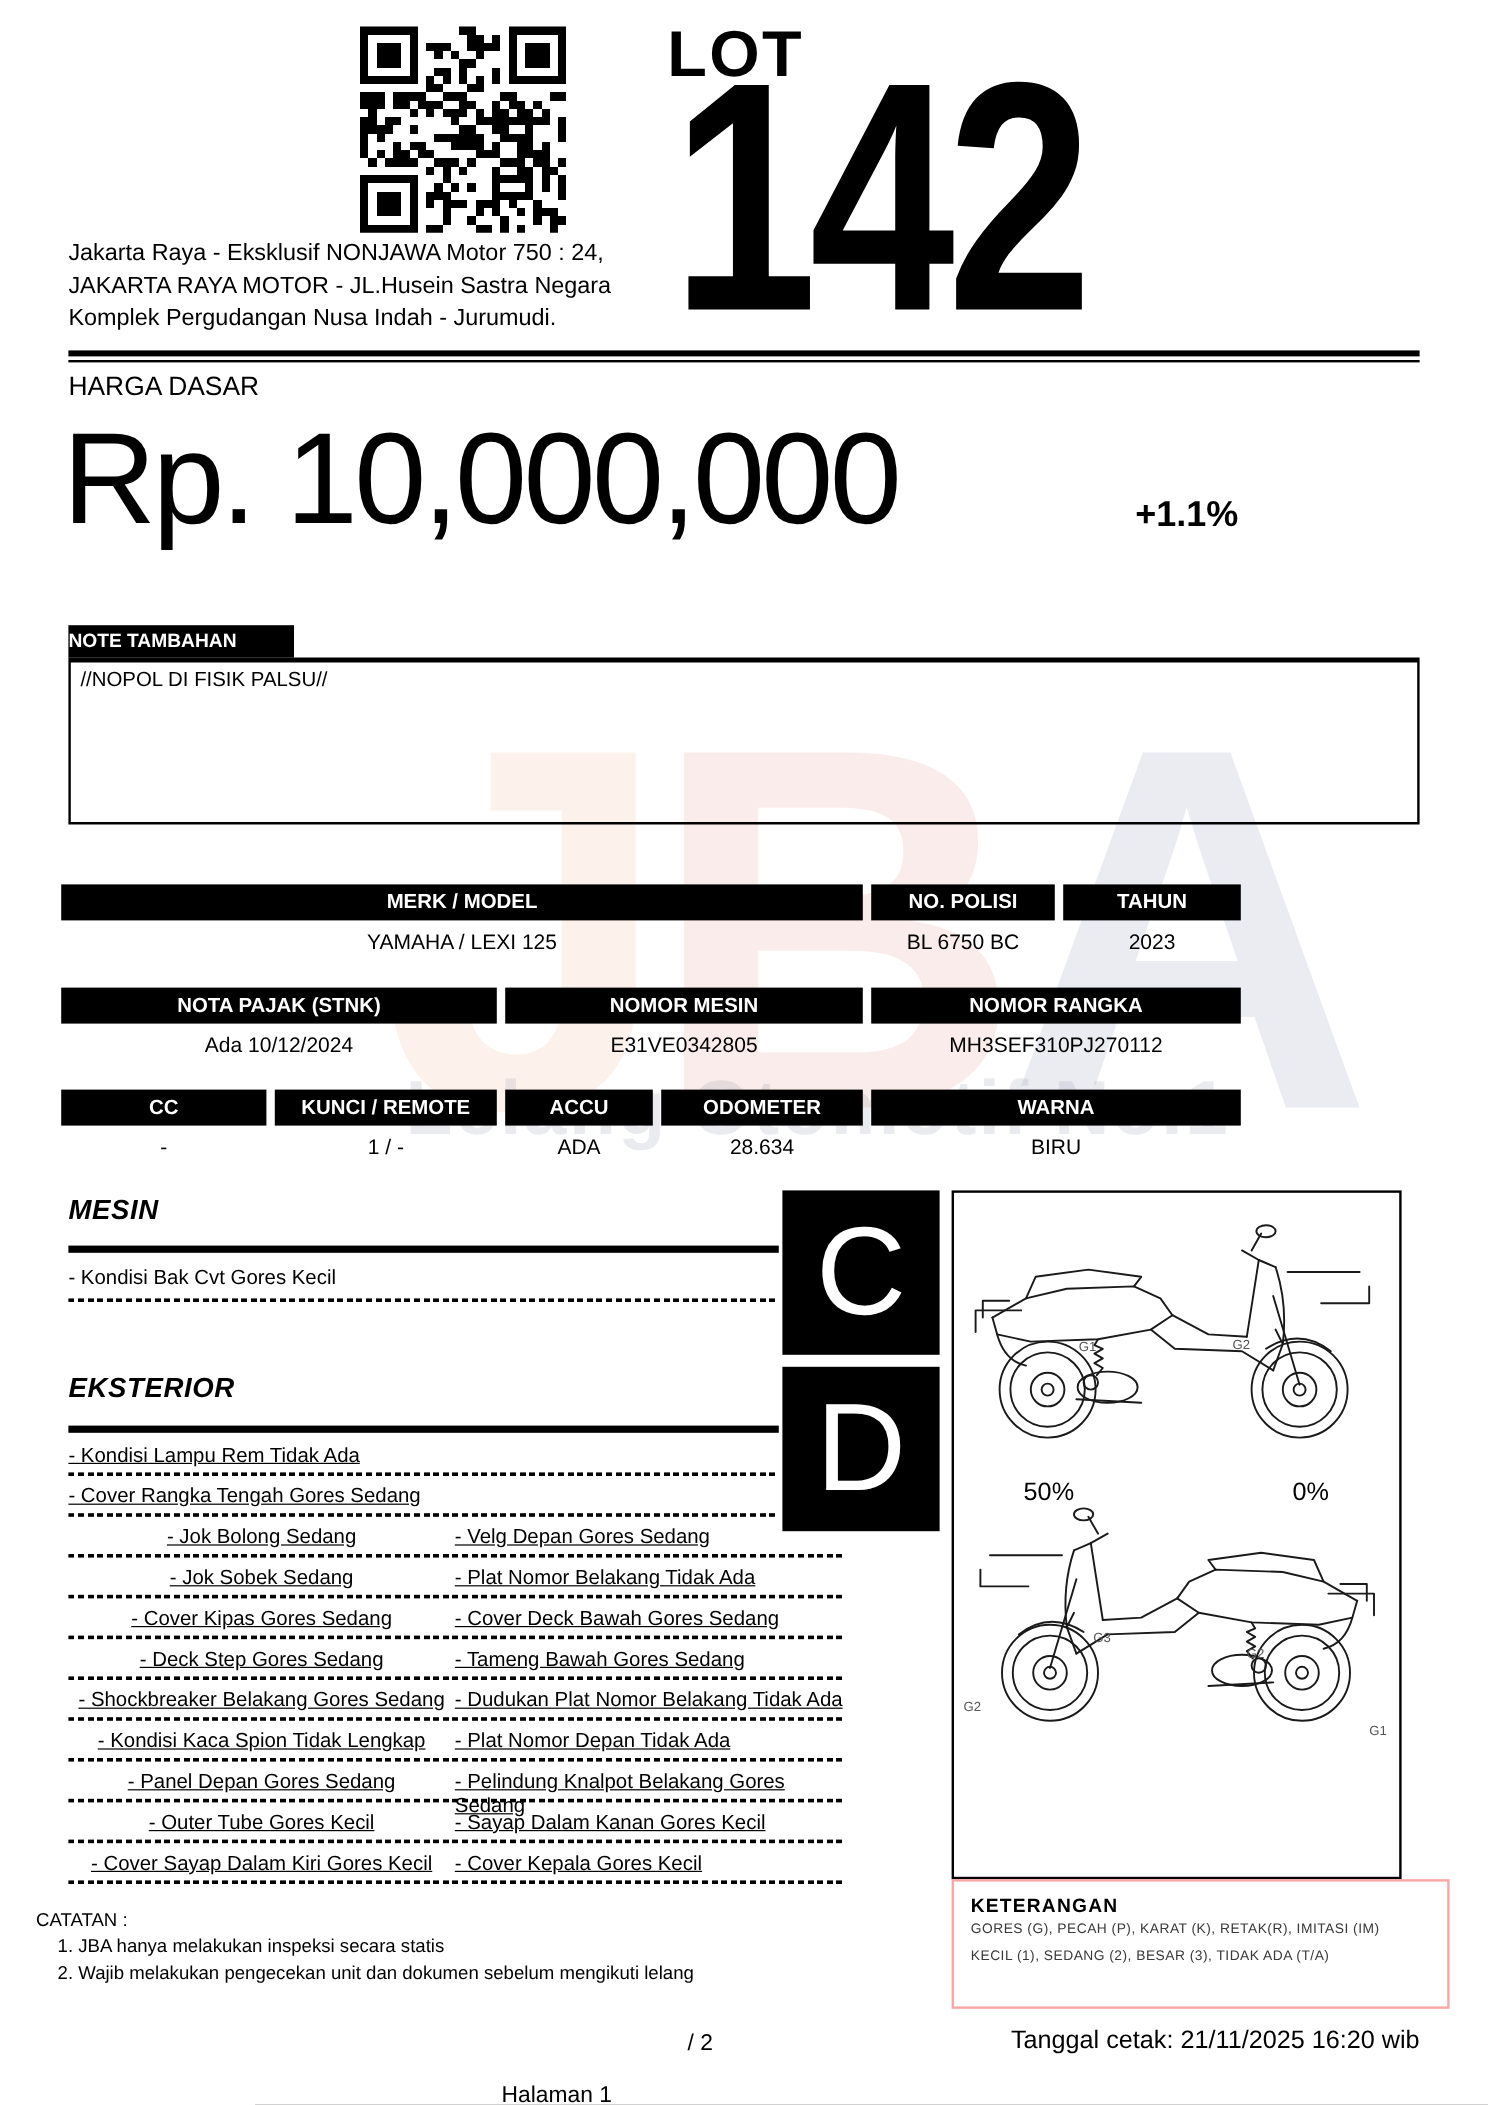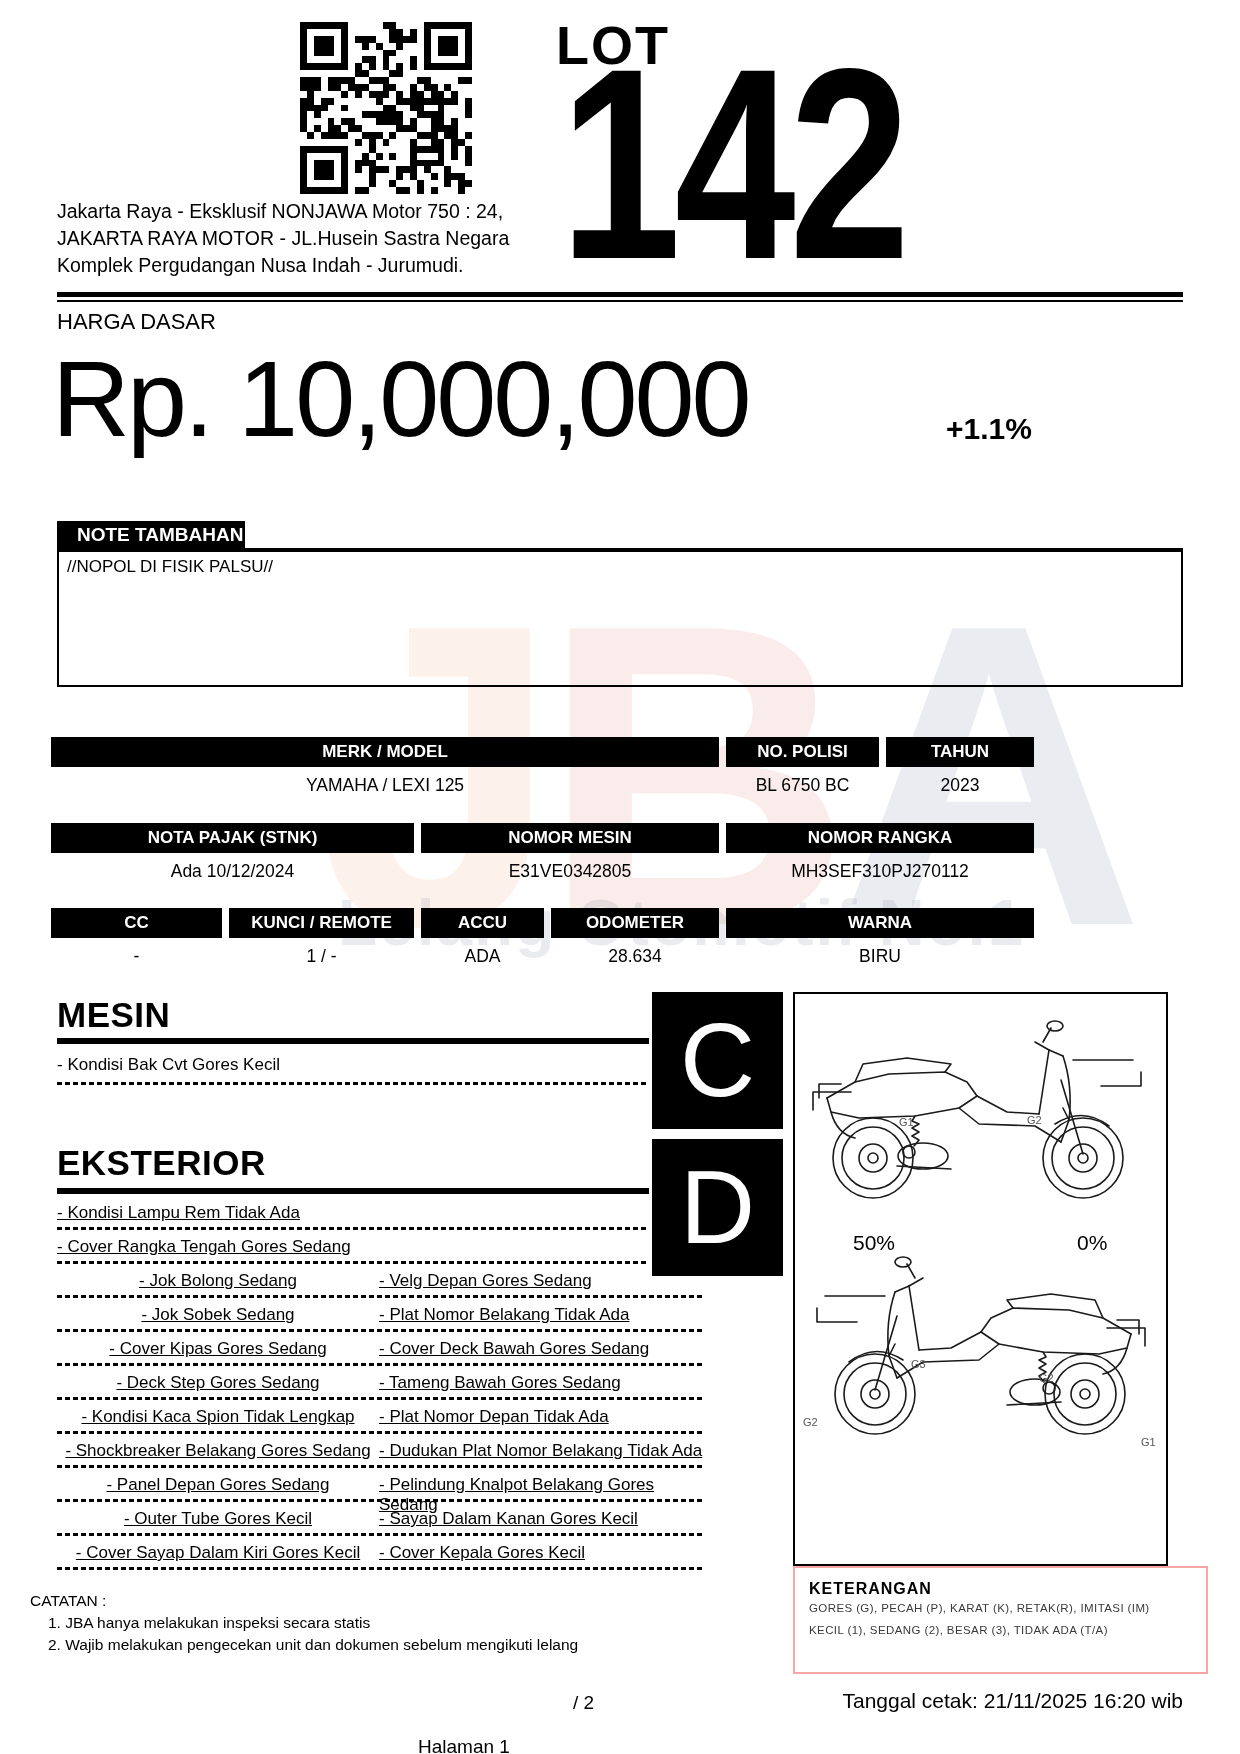--- a/index.html
+++ b/index.html
@@ -24,32 +24,32 @@
   .addr{left:57px;top:198px;font-size:19.5px;line-height:27px;}
 
   .rule-a{left:57px;top:292px;width:1126px;height:5px;background:#000;}
   .rule-b{left:57px;top:300px;width:1126px;height:2px;background:#000;}
 
   .harga-label{left:57px;top:309px;font-size:22px;}
   .price{left:52px;top:336px;font-size:108px;letter-spacing:-3px;white-space:nowrap;}
   .pct{left:946px;top:412px;font-size:30px;font-weight:bold;}
 
   .note-tab{left:57px;top:521px;width:188px;height:27px;background:#000;color:#fff;
-            font-size:19px;font-weight:bold;display:flex;align-items:center;padding-left:20px;box-sizing:border-box;}
+            font-size:16px;font-weight:bold;display:flex;align-items:center;padding-left:0;box-sizing:border-box;}
   .note-box{left:57px;top:548px;width:1126px;height:139px;border:2px solid #000;border-top-width:4px;
             box-sizing:border-box;font-size:17px;padding:5px 8px;}
 
   
   .trow{position:absolute;left:51px;display:flex;gap:7px;}
   .hcell{background:#000;color:#fff;font-weight:bold;font-size:17px;height:30px;
          display:flex;align-items:center;justify-content:center;box-sizing:border-box;}
   .vcell{font-size:17.5px;height:32px;display:flex;align-items:center;justify-content:center;}
 
   
-  .sec-title{font-size:35px;font-weight:bold;letter-spacing:0.5px;}
+  .sec-title{font-size:23px;font-weight:bold;letter-spacing:0.5px;font-style:italic;}
   .hrule{height:6px;background:#000;width:592px;}
   .dots{position:absolute;bottom:2px;left:0;height:3px;
         background:repeating-linear-gradient(90deg,#000 0 5px,transparent 5px 8px);}
   .item-txt{font-size:17px;padding-top:5px;}
 
   .grade{left:652px;width:131px;height:137px;background:#000;color:#fff;
          display:flex;align-items:center;justify-content:center;font-size:104px;}
 
   .mesin-item{left:57px;top:1050px;width:592px;height:37px;}
   .mesin-item .dots{width:592px;}
@@ -556,29 +556,29 @@
     </div>
     <div class="xrow">
       <div class="xcols">
           <div class="xleft item-txt">- Deck Step Gores Sedang</div>
           <div class="xright item-txt">- Tameng Bawah Gores Sedang</div>
         </div>
       <div class="dots"></div>
     </div>
     <div class="xrow">
       <div class="xcols">
+          <div class="xleft item-txt">- Shockbreaker Belakang Gores Sedang</div>
+          <div class="xright item-txt">- Dudukan Plat Nomor Belakang Tidak Ada</div>
+        </div>
+      <div class="dots"></div>
+    </div>
+    <div class="xrow">
+      <div class="xcols">
           <div class="xleft item-txt">- Kondisi Kaca Spion Tidak Lengkap</div>
           <div class="xright item-txt">- Plat Nomor Depan Tidak Ada</div>
-        </div>
-      <div class="dots"></div>
-    </div>
-    <div class="xrow">
-      <div class="xcols">
-          <div class="xleft item-txt">- Shockbreaker Belakang Gores Sedang</div>
-          <div class="xright item-txt">- Dudukan Plat Nomor Belakang Tidak Ada</div>
         </div>
       <div class="dots"></div>
     </div>
     <div class="xrow">
       <div class="xcols">
           <div class="xleft item-txt">- Panel Depan Gores Sedang</div>
           <div class="xright item-txt">- Pelindung Knalpot Belakang Gores Sedang</div>
         </div>
       <div class="dots"></div>
     </div>

